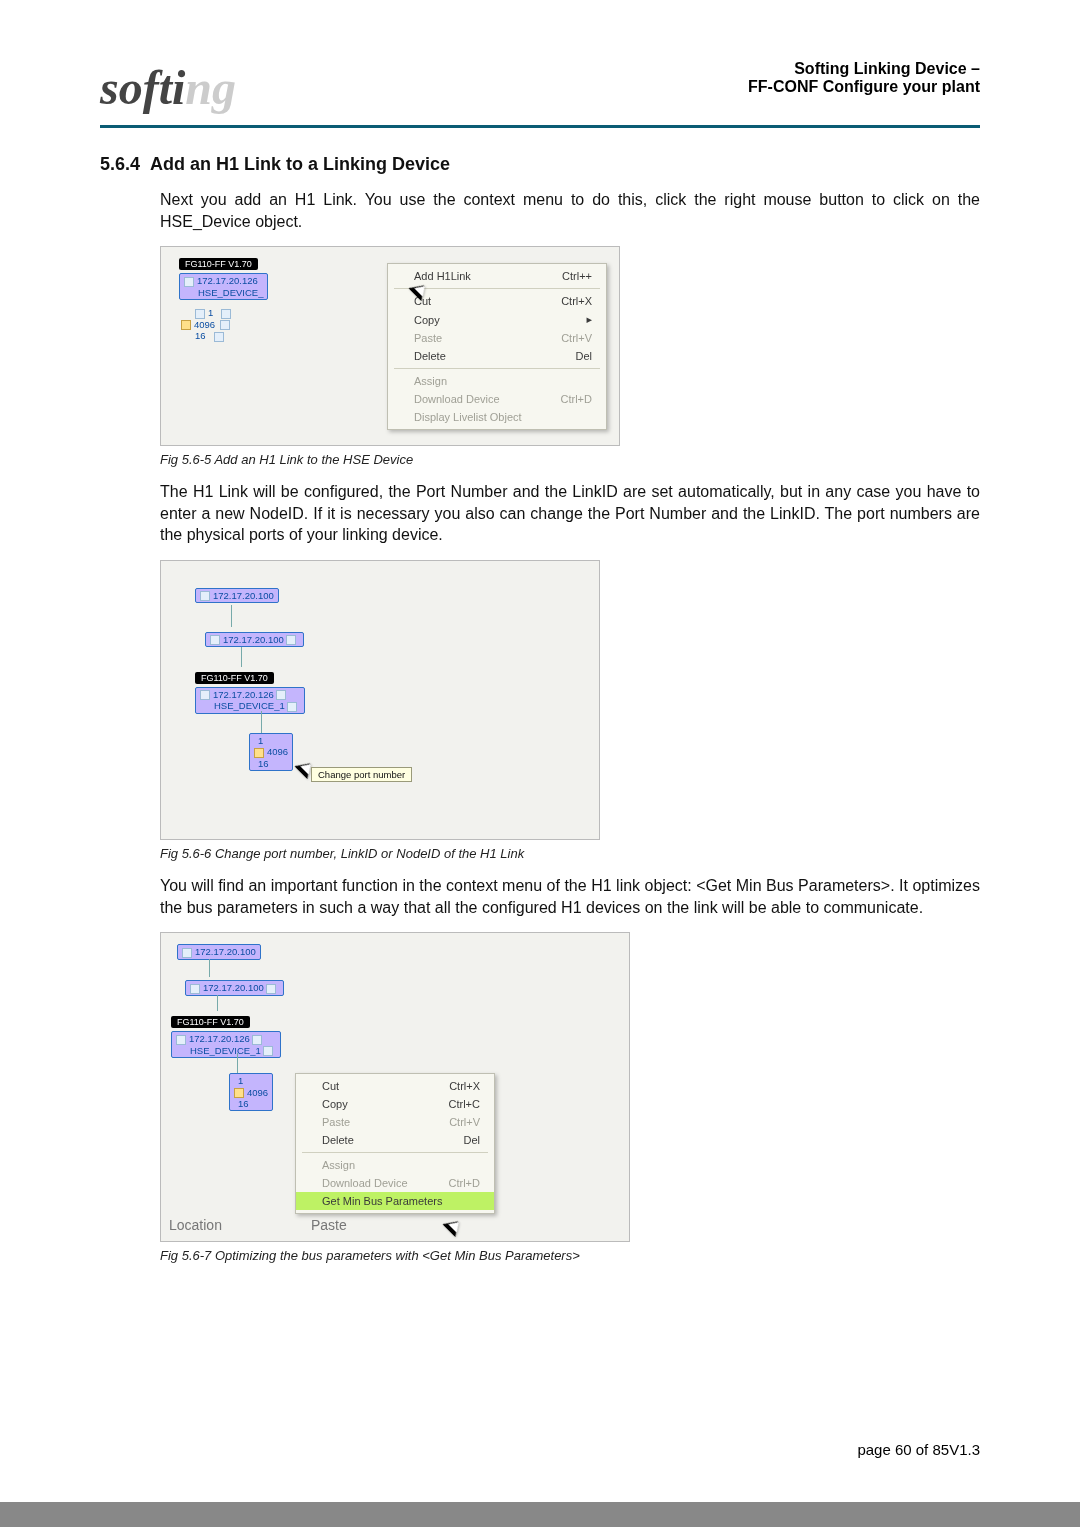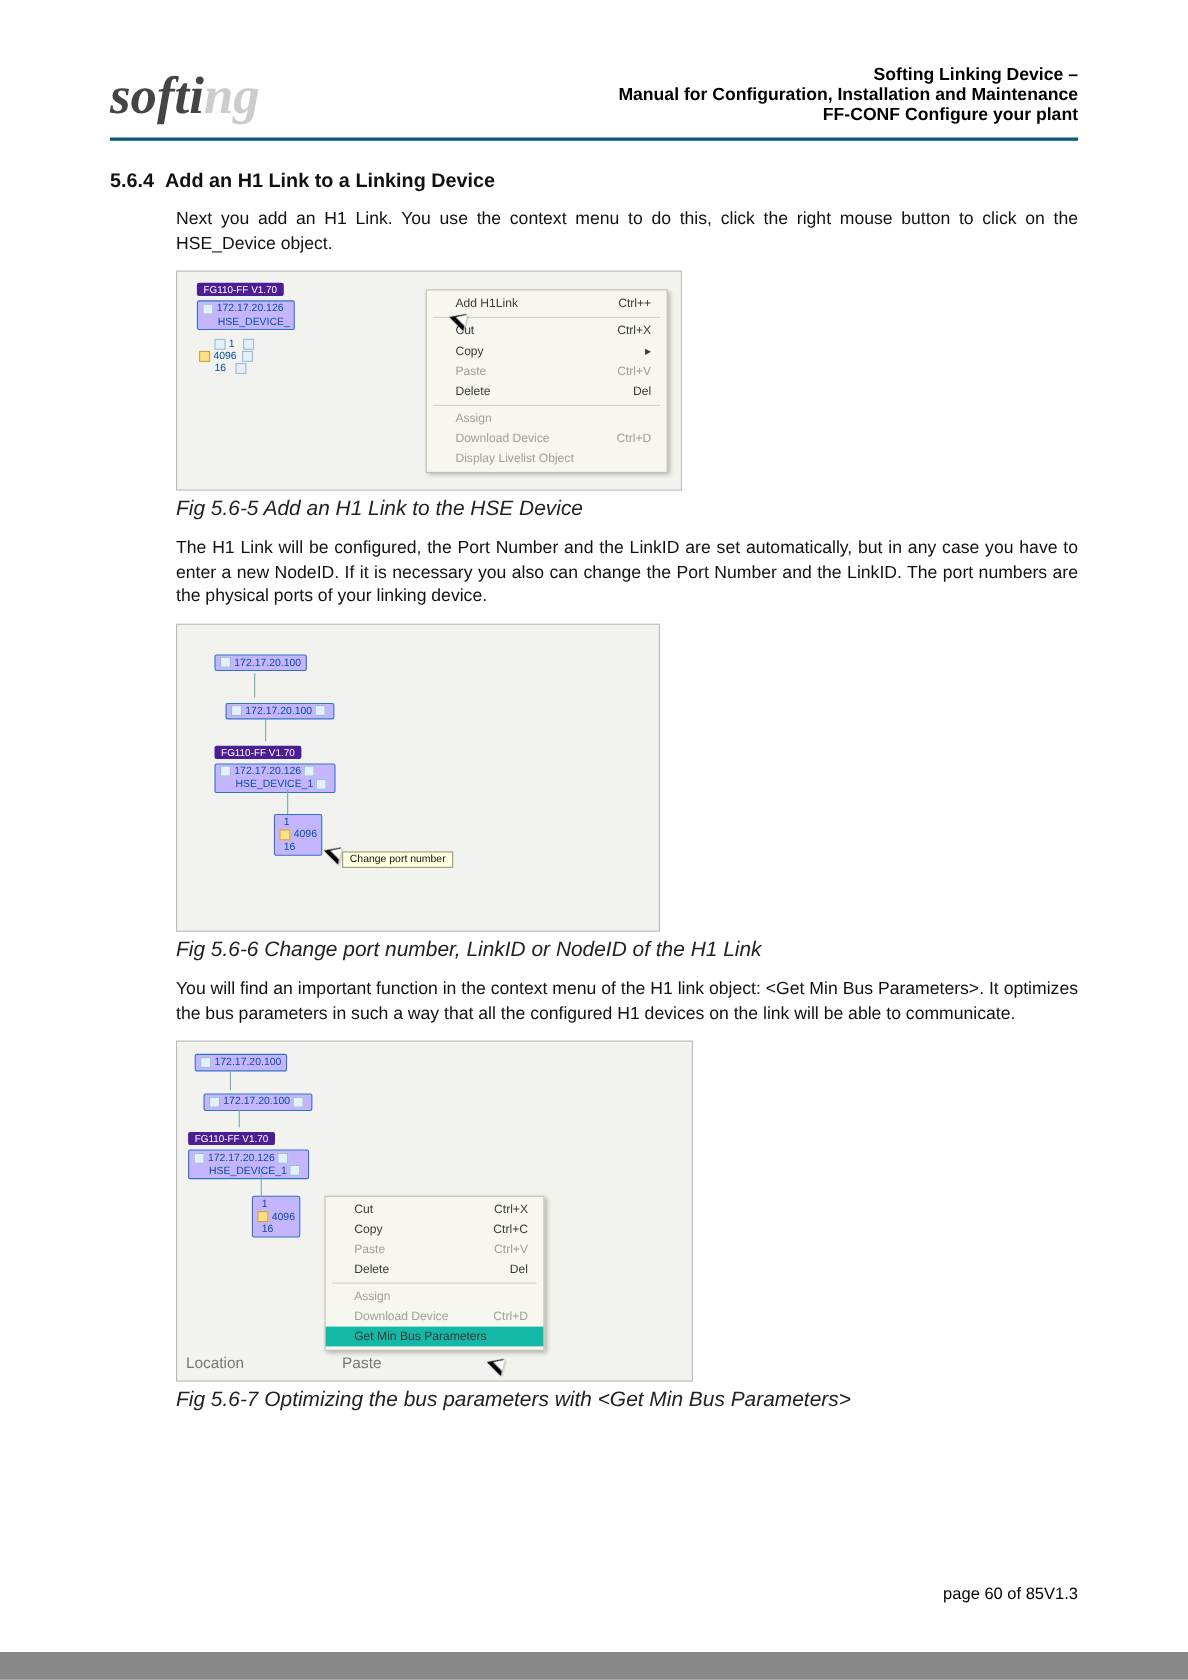--- a/index.html
+++ b/index.html
@@ -37,37 +37,37 @@
   }
   .content { font-size: 16px; color: #111; }
   .h { font-weight: 700; margin: 20px 0 14px; font-size: 18px; }
   .para {
     text-align: justify;
     margin: 0 0 14px 60px;
     line-height: 1.35;
   }
   .cap {
     font-style: italic;
-    font-size: 19px;
+    font-size: 13px;
     color: #222;
     margin: 6px 0 14px 60px;
   }
   .footer {
     position: absolute;
     left: 100px; right: 100px; bottom: 44px;
     display: flex; justify-content: flex-end;
     font-size: 15px;
   }
   
   .shot { margin-left: 60px; border: 1px solid #bbb; background: #f2f2ee; position: relative; }
   .shot.s1 { width: 460px; height: 200px; }
   .shot.s2 { width: 440px; height: 280px; }
   .shot.s3 { width: 470px; height: 310px; }
   .tree-badge {
-    background: #4c1d95; color: #fff; font-size: 9px;
+    background: #000000; color: #fff; font-size: 9px;
     padding: 1px 6px; border-radius: 2px; display: inline-block;
     font-family: "Segoe UI", Arial, sans-serif;
   }
   .node-box {
     border: 1px solid #2f73c9; background: #c4b5fd;
     padding: 1px 4px; font-size: 9.5px; color: #0b4ea2;
     border-radius: 2px; display: inline-block;
     font-family: "Segoe UI", Arial, sans-serif;
     line-height: 1.2;
   }
@@ -77,21 +77,21 @@
   
   .menu {
     position: absolute; background: #f7f7f0; border: 1px solid #bfbfb2;
     box-shadow: 2px 2px 4px rgba(0,0,0,.25);
     font-family: "Segoe UI", Arial, sans-serif;
     font-size: 11px; color: #3a3a3a;
     padding: 3px 0; width: 220px;
   }
   .menu .mi { display: flex; justify-content: space-between; padding: 3px 14px 3px 26px; align-items: center; }
   .menu .mi.disabled { color: #a0a096; }
-  .menu .mi.highlight { background: #14b8a6; }
+  .menu .mi.highlight { background: #bef264; }
   .menu .sep { height: 1px; background: #d0d0c0; margin: 3px 6px; }
   .cursor {
     position: absolute; width: 0; height: 0;
     border-left: 13px solid #000; border-top: 9px solid transparent;
     border-bottom: 9px solid transparent; transform: rotate(-45deg);
     filter: drop-shadow(0 1px 1px rgba(0,0,0,.3));
   }
   .cursor::after { content: ""; position: absolute; left: -9px; top: -5px;
      border-left: 9px solid #fff; border-top: 6px solid transparent;
      border-bottom: 6px solid transparent; }
@@ -106,21 +106,20 @@
 </style>
 </head>
 <body>
 
 <div class="page">
 
   <div class="hdr">
     <div class="logo">softi<span class="grey">ng</span></div>
     <div class="hdr-text">
       <div><span class="b">Softing Linking Device –</span></div>
-      <div class="b">Manual for Configuration, Installation and Maintenance</div>
       <div class="b">FF-CONF Configure your plant</div>
     </div>
   </div>
   <hr class="rule">
 
   <div class="content">
     <div class="h">
       <span>5.6.4</span>&nbsp;&nbsp;<span>Add an H1 Link to a Linking Device</span>
     </div>
 

